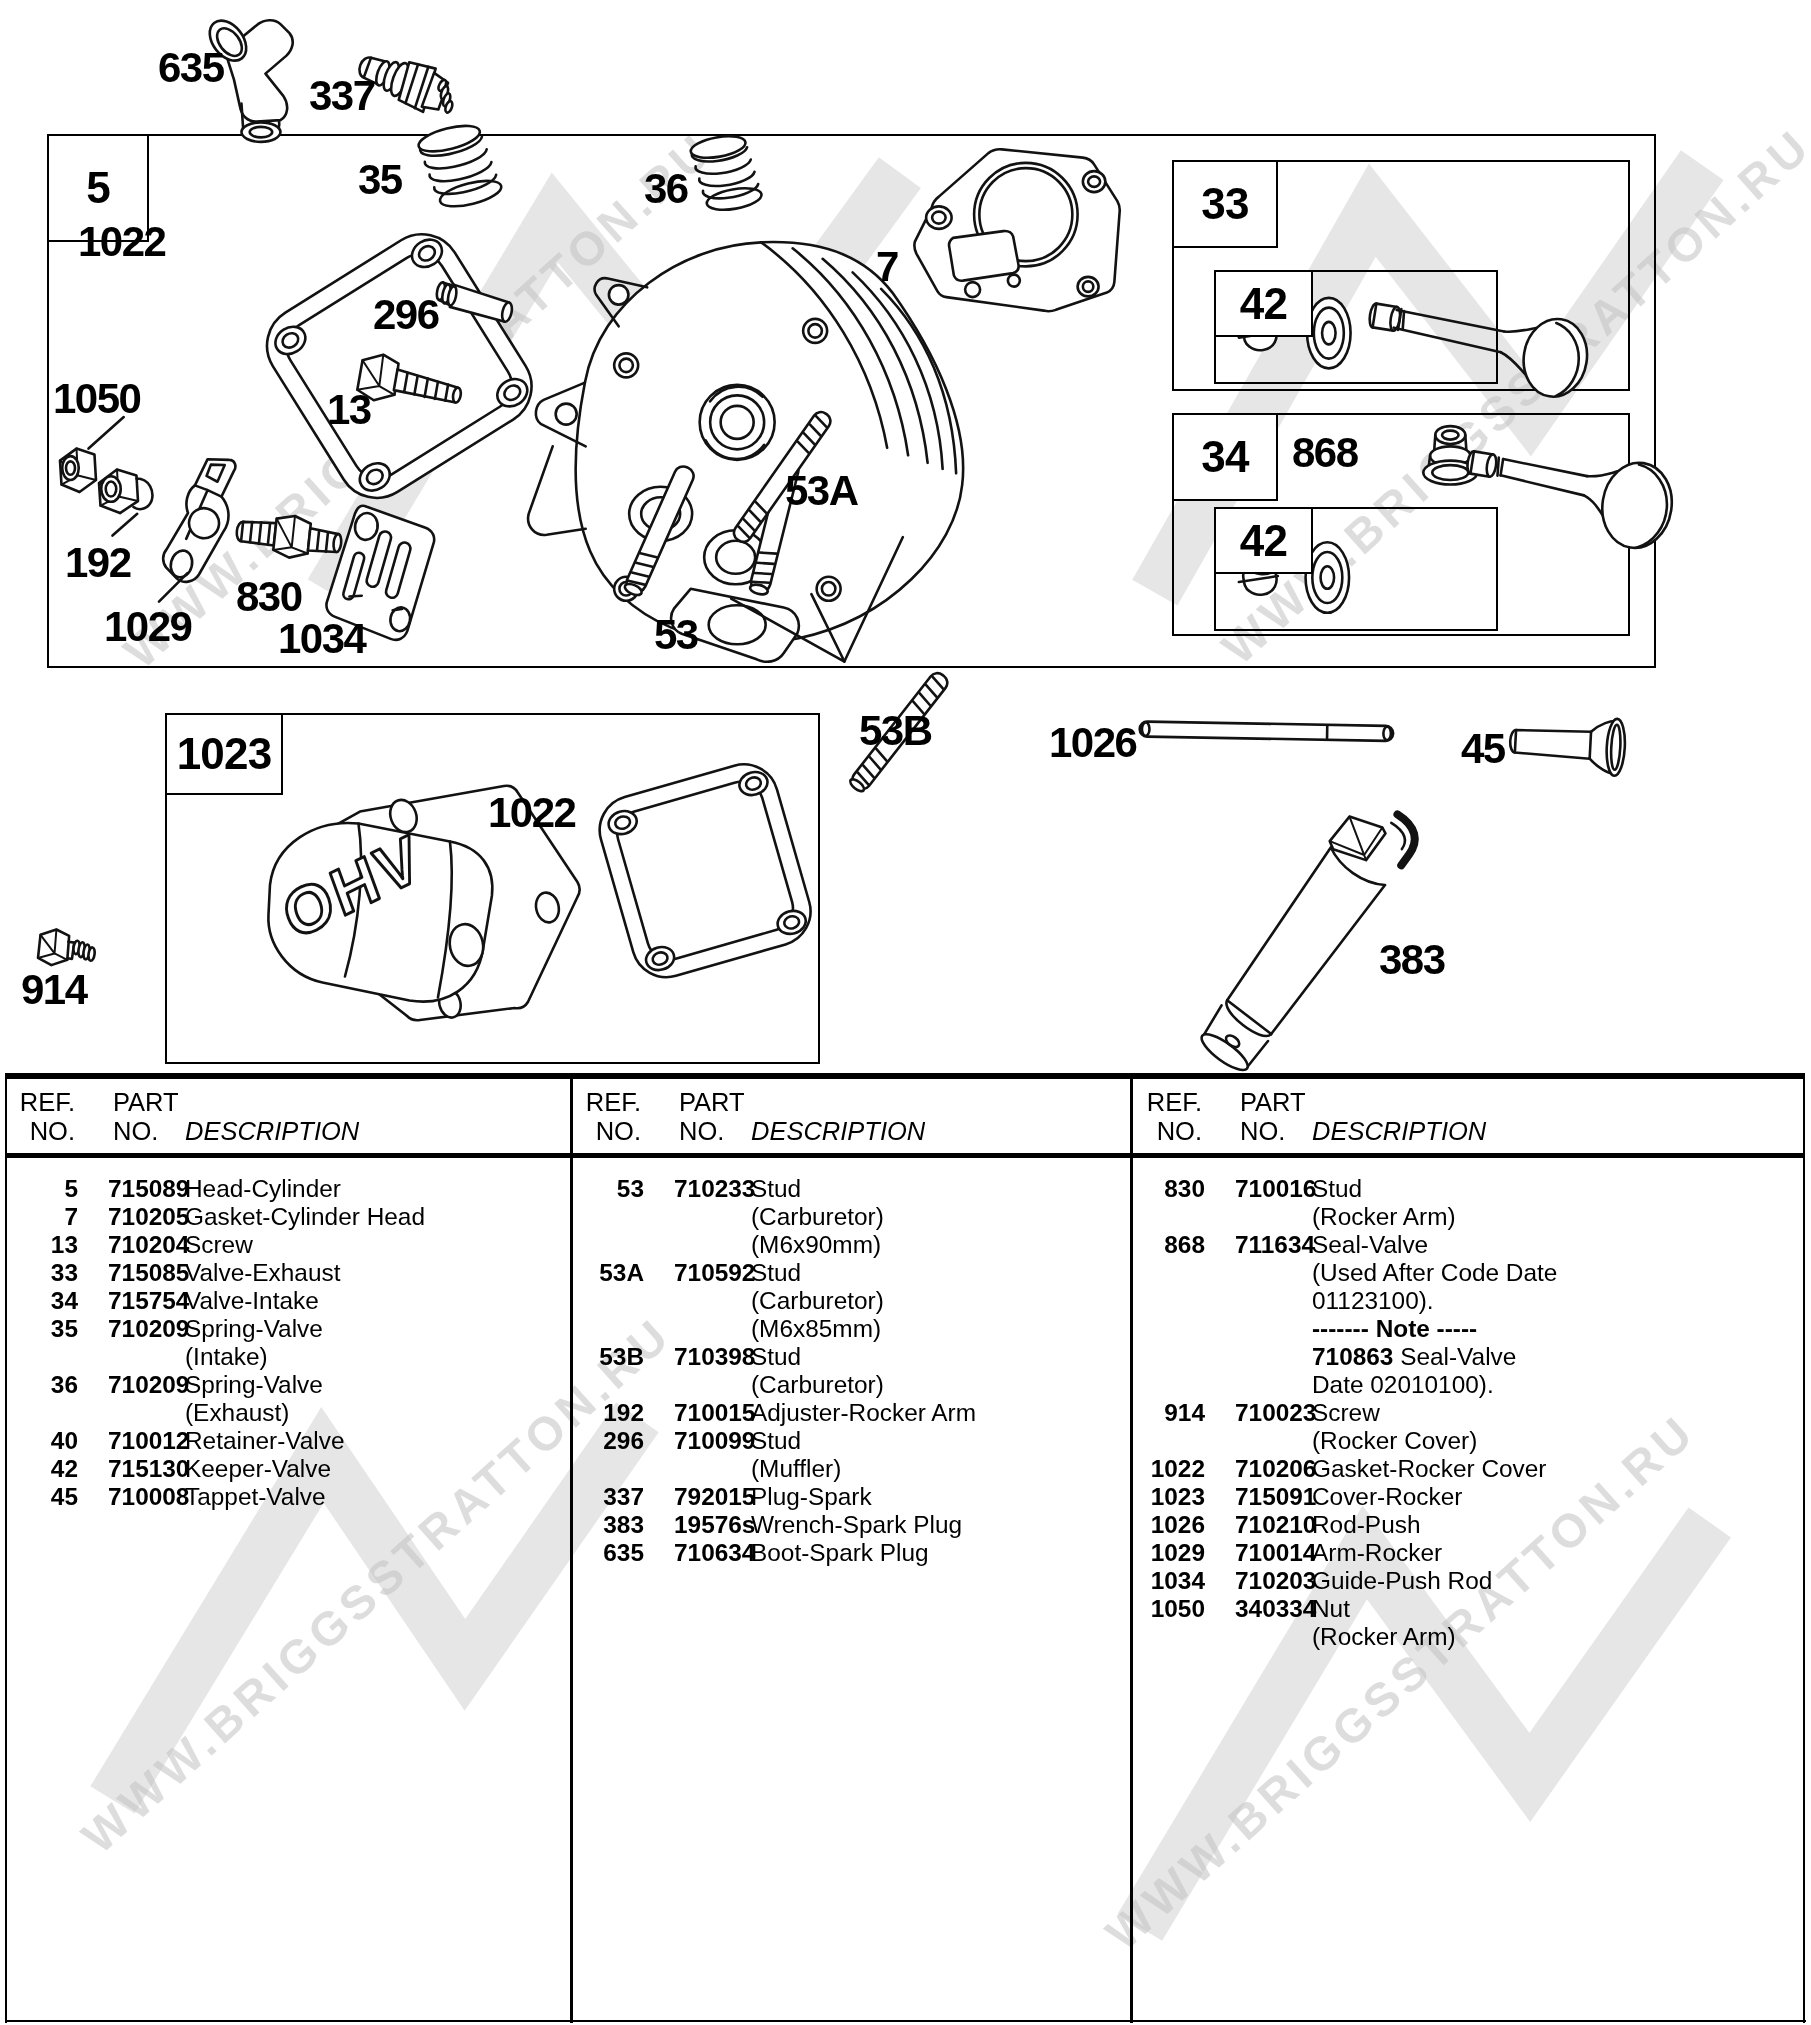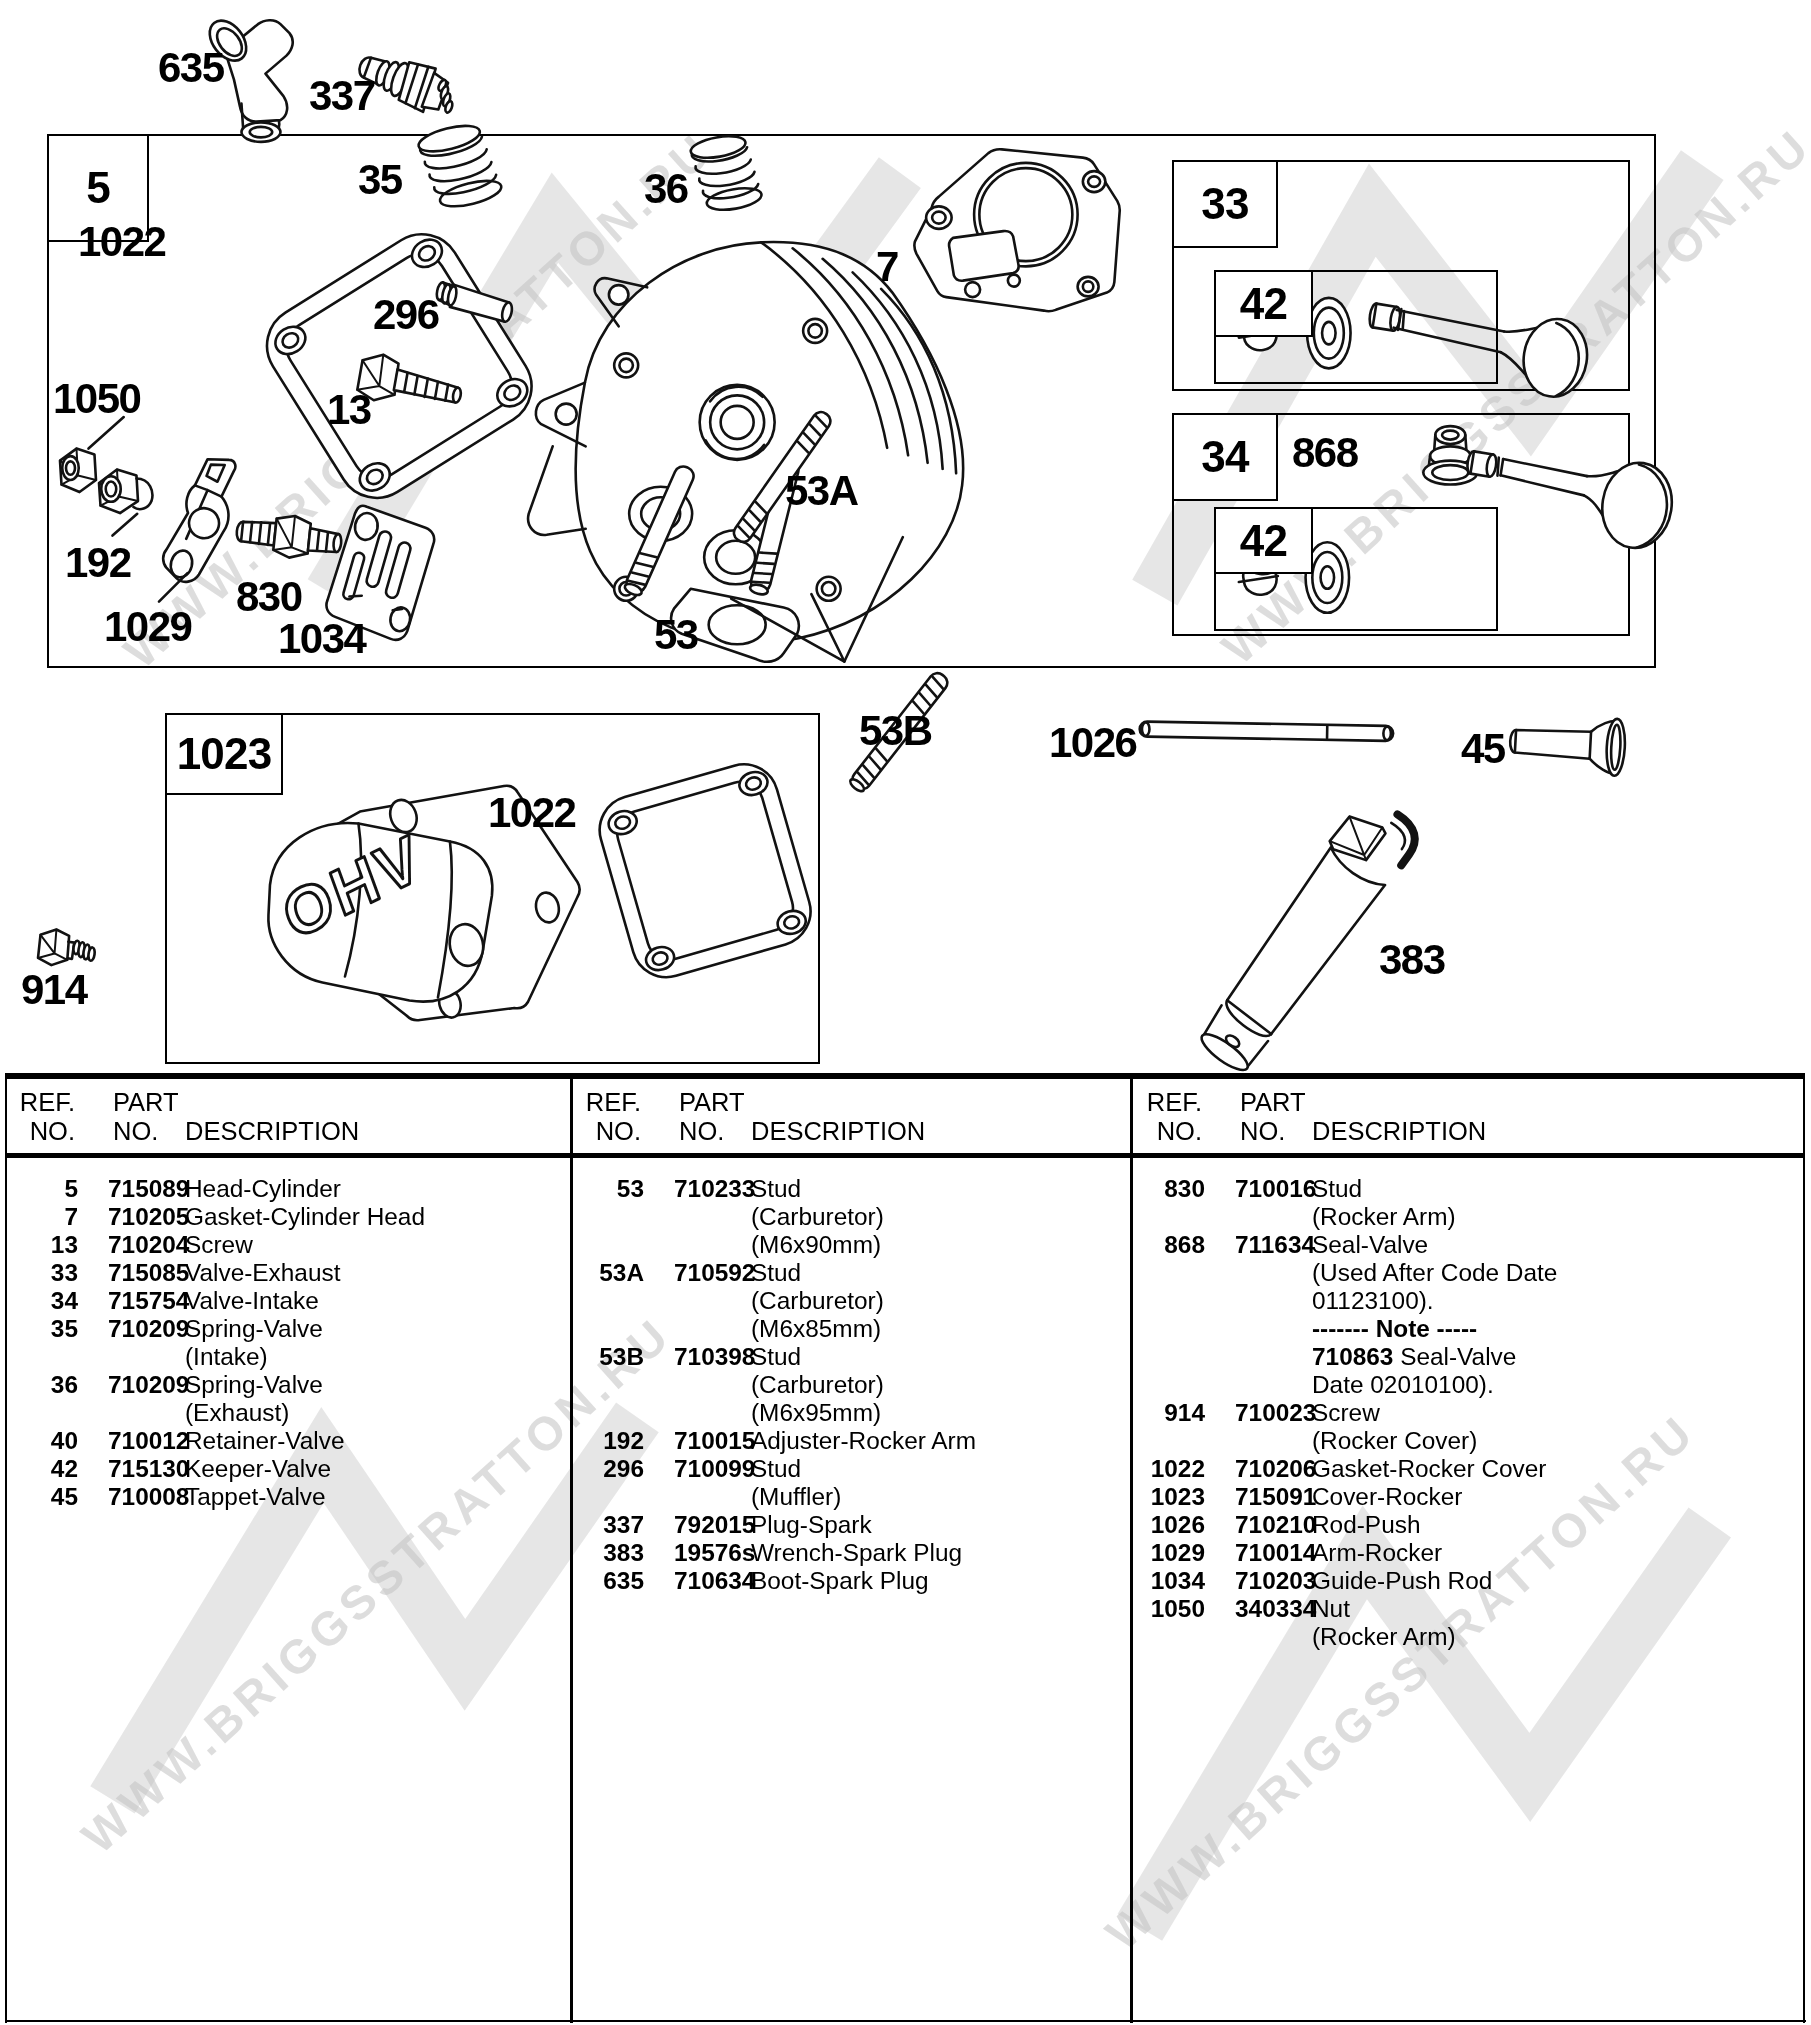--- a/index.html
+++ b/index.html
@@ -16,21 +16,21 @@
         font:700 44px "Liberation Sans",sans-serif;letter-spacing:-0.8px;}
   .co{position:absolute;z-index:4;font:700 42px "Liberation Sans",sans-serif;letter-spacing:-1.5px;}
   .art{position:absolute;left:0;top:0;z-index:3;}
   
   .rule{position:absolute;background:#000;z-index:5;}
   .thead{position:absolute;z-index:6;display:grid;grid-template-columns:72px 107px 1fr;
          font:400 25.5px "Liberation Sans",sans-serif;line-height:28.5px;}
   .thead span{display:block;}
   .h-r{text-align:right;padding-right:3px;}
   .h-p{padding-left:35px;}
-  .h-d{padding-left:0px;}
+  .h-d{padding-left:0px;font-style:italic;}
   .tcol{position:absolute;top:1175px;z-index:6;}
   .trow{display:grid;grid-template-columns:72px 107px 1fr;line-height:34px;
         font:400 24.4px "Liberation Sans",sans-serif;white-space:nowrap;}
   .c-ref{text-align:right;font-weight:700;}
   .c-part{padding-left:30px;font-weight:700;}
   .c-desc{font-weight:400;}
   .c-desc b{font-weight:700;}
   svg *{vector-effect:non-scaling-stroke;}
 </style>
 </head>
@@ -533,25 +533,20 @@
         <span class="c-ref">53B</span>
         <span class="c-part">710398</span>
         <span class="c-desc">Stud</span>
       </div>
       <div class="trow">
         <span class="c-ref"></span>
         <span class="c-part"></span>
         <span class="c-desc">(Carburetor)</span>
       </div>
       <div class="trow">
-        <span class="c-ref"></span>
-        <span class="c-part"></span>
-        <span class="c-desc">(M6x95mm)</span>
-      </div>
-      <div class="trow">
         <span class="c-ref">192</span>
         <span class="c-part">710015</span>
         <span class="c-desc">Adjuster-Rocker Arm</span>
       </div>
       <div class="trow">
         <span class="c-ref">296</span>
         <span class="c-part">710099</span>
         <span class="c-desc">Stud</span>
       </div>
       <div class="trow">

